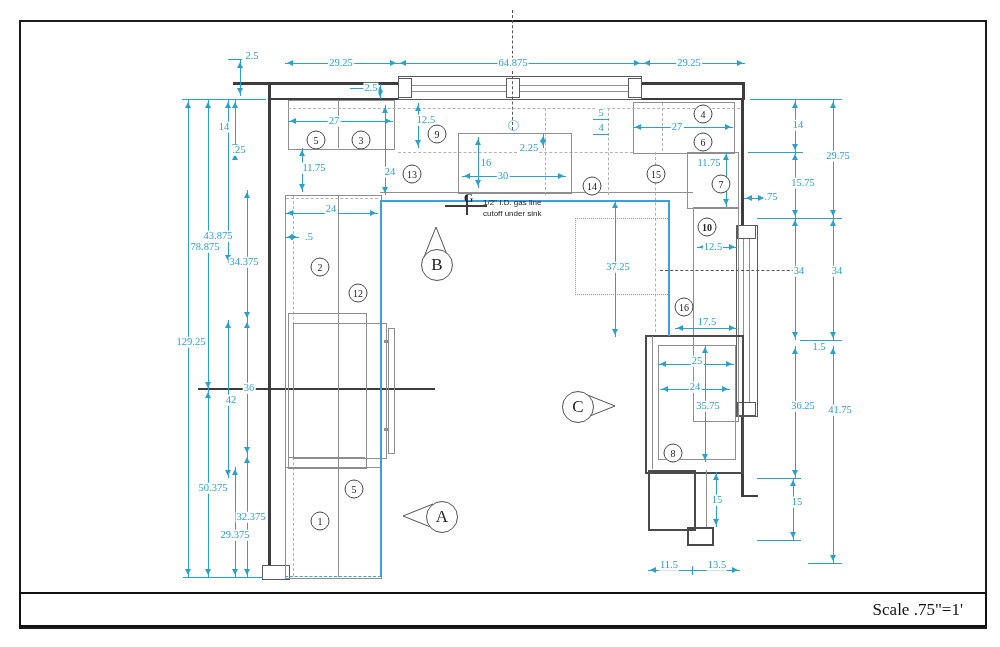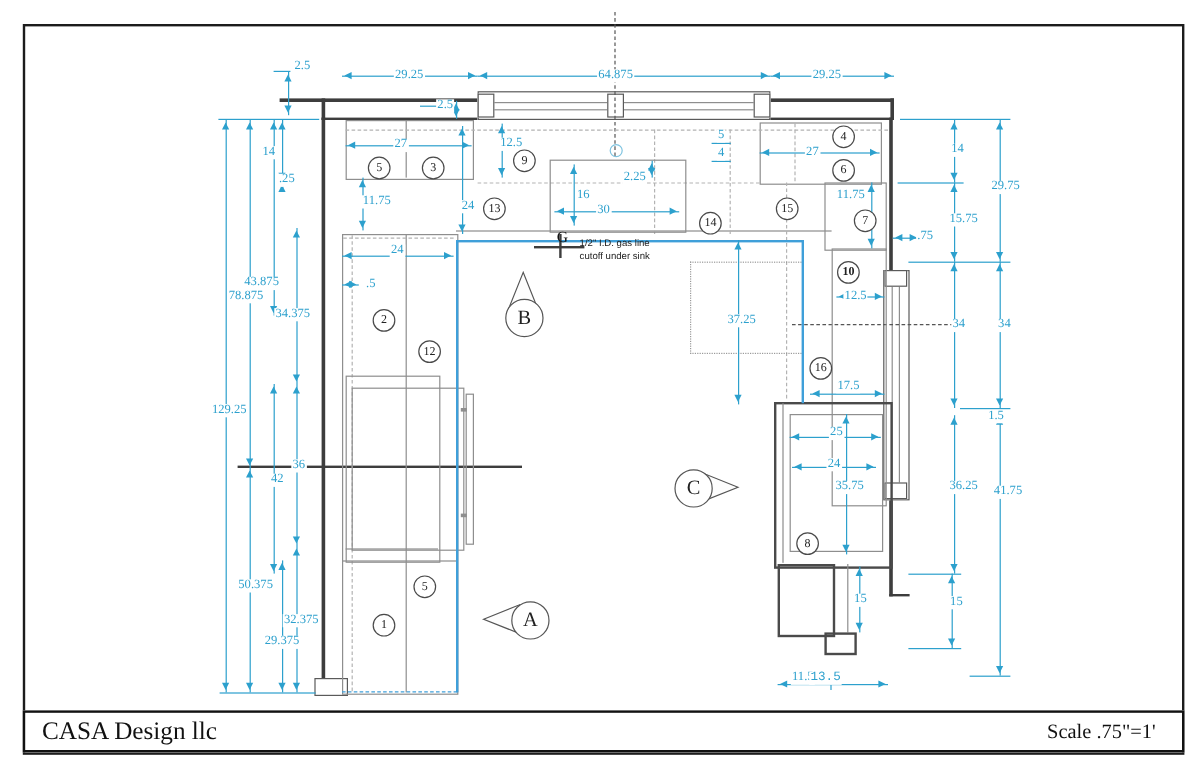--- a/index.html
+++ b/index.html
@@ -233,27 +233,27 @@
       <span class="dt" style="left: 331px; top: 209px;">24</span>
       <span class="dt" style="left: 309px; top: 237px;">.5</span>
       <span class="dt" style="left: 713px; top: 247px;">12.5</span>
       <span class="dt" style="left: 618px; top: 267px;">37.25</span>
       <span class="dt" style="left: 707px; top: 322px;">17.5</span>
       <span class="dt" style="left: 697px; top: 361px;">25</span>
       <span class="dt" style="left: 695px; top: 387px;">24</span>
       <span class="dt" style="left: 708px; top: 406px;">35.75</span>
       <span class="dt" style="left: 717px; top: 500px;">15</span>
       <span class="dt" style="left: 669px; top: 565px;">11.5</span>
-      <span class="dt" style="left: 688px; top: 565px; font-family: Liberation Mono, monospace;">13.5</span>
+      <span class="dt" style="left: 717px; top: 565px;">13.5</span>
       <span class="dt" style="left: 798px; top: 125px;">14</span>
       <span class="dt" style="left: 838px; top: 156px;">29.75</span>
       <span class="dt" style="left: 803px; top: 183px;">15.75</span>
       <span class="dt" style="left: 799px; top: 271px;">34</span>
       <span class="dt" style="left: 837px; top: 271px;">34</span>
-      <span class="dt" style="left: 819px; top: 347px; margin-left: 11px;">1.5</span>
+      <span class="dt" style="left: 819px; top: 347px;">1.5</span>
       <span class="dt" style="left: 803px; top: 406px;">36.25</span>
       <span class="dt" style="left: 840px; top: 410px;">41.75</span>
       <span class="dt" style="left: 797px; top: 502px;">15</span>
       <div class="bub" style="left: 320px; top: 521px;">1</div>
       <div class="bub" style="left: 320px; top: 267px;">2</div>
       <div class="bub" style="left: 361px; top: 140px;">3</div>
       <div class="bub" style="left: 703px; top: 114px;">4</div>
       <div class="bub" style="left: 316px; top: 140px;">5</div>
       <div class="bub" style="left: 703px; top: 142px;">6</div>
       <div class="bub" style="left: 721px; top: 184px;">7</div>
@@ -274,16 +274,15 @@
         <polygon points="45,8 33,38 57,38" fill="#fdfdfd" stroke="#555"></polygon>
       </svg>
       <div class="mkc" style="left: 421px; top: 249px;">B</div>
       <svg width="90" height="90" class="mks" style="left: 532px; top: 361px;">
         <polygon points="83,45 53,33 53,57" fill="#fdfdfd" stroke="#555"></polygon>
       </svg>
       <div class="mkc" style="left: 562px; top: 391px;">C</div>
     </div>
 
   <div id="titleband" class="ab">
-    <span class="tb-company">CASA Design llc</span>
     <span class="tb-scale">Scale .75"=1'</span>
   </div>
 </div>
 
 </body></html>

